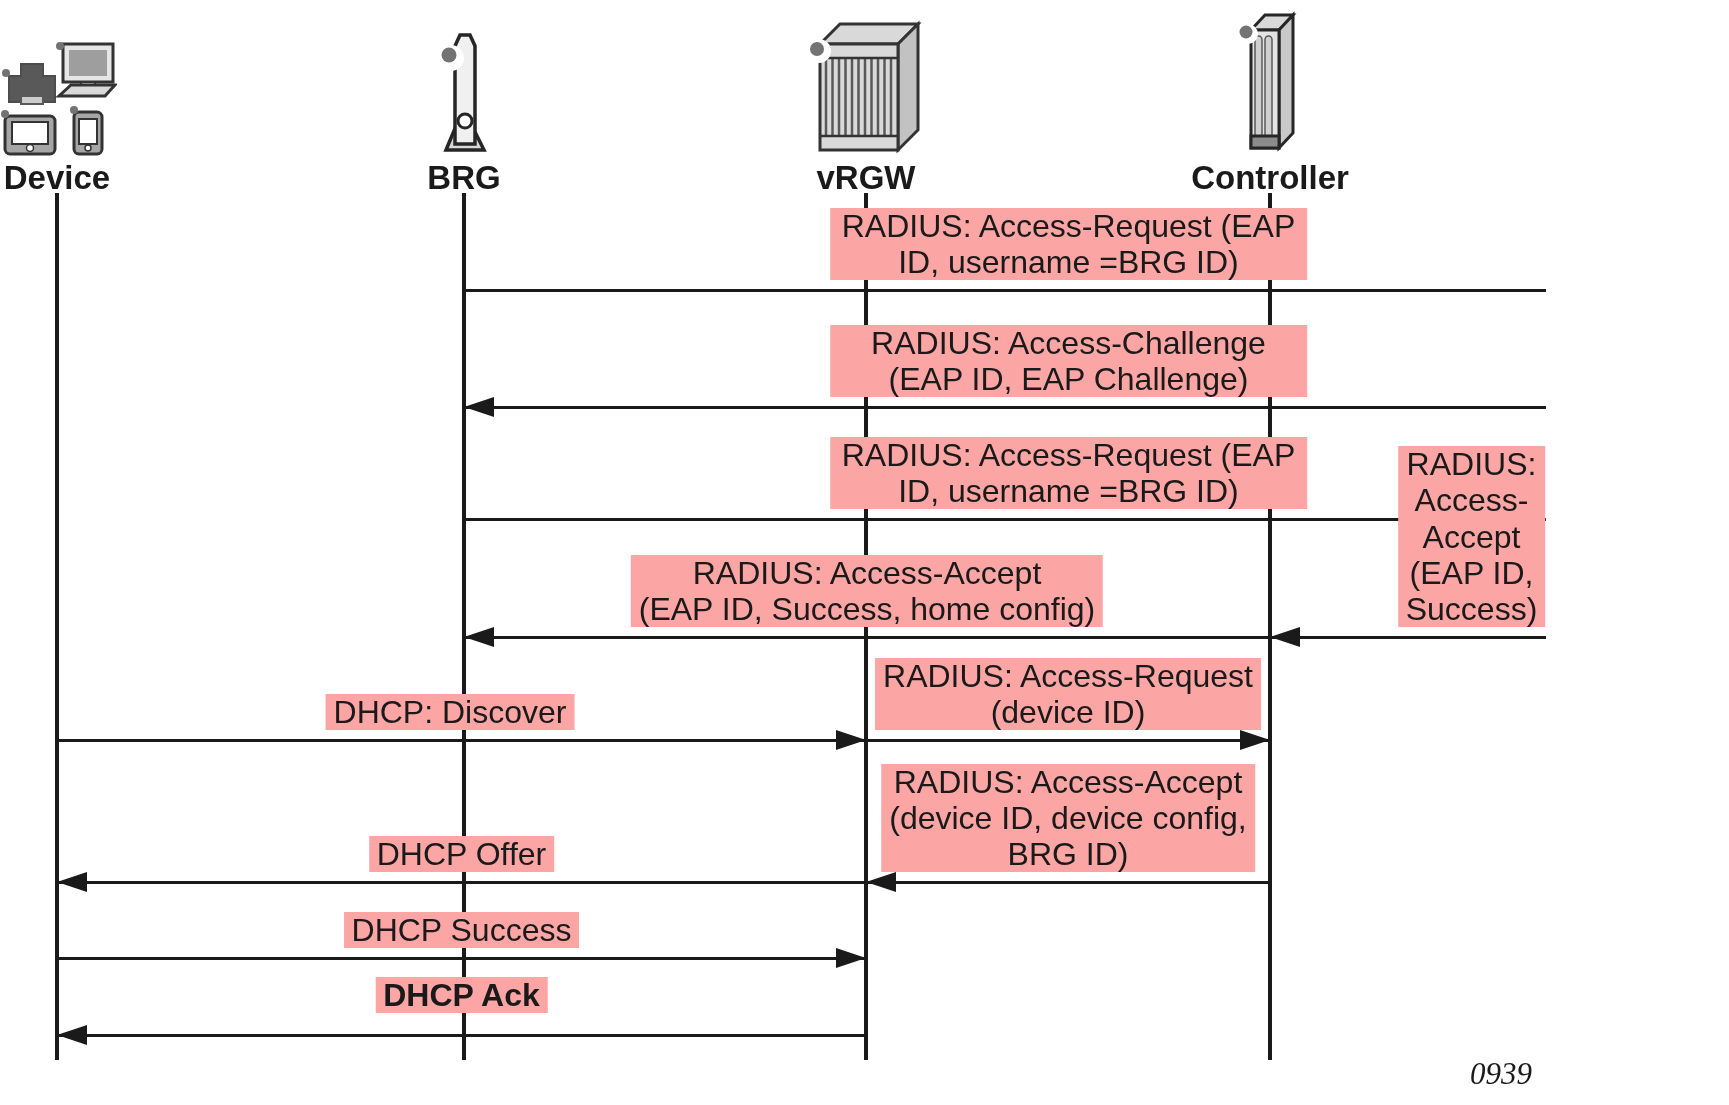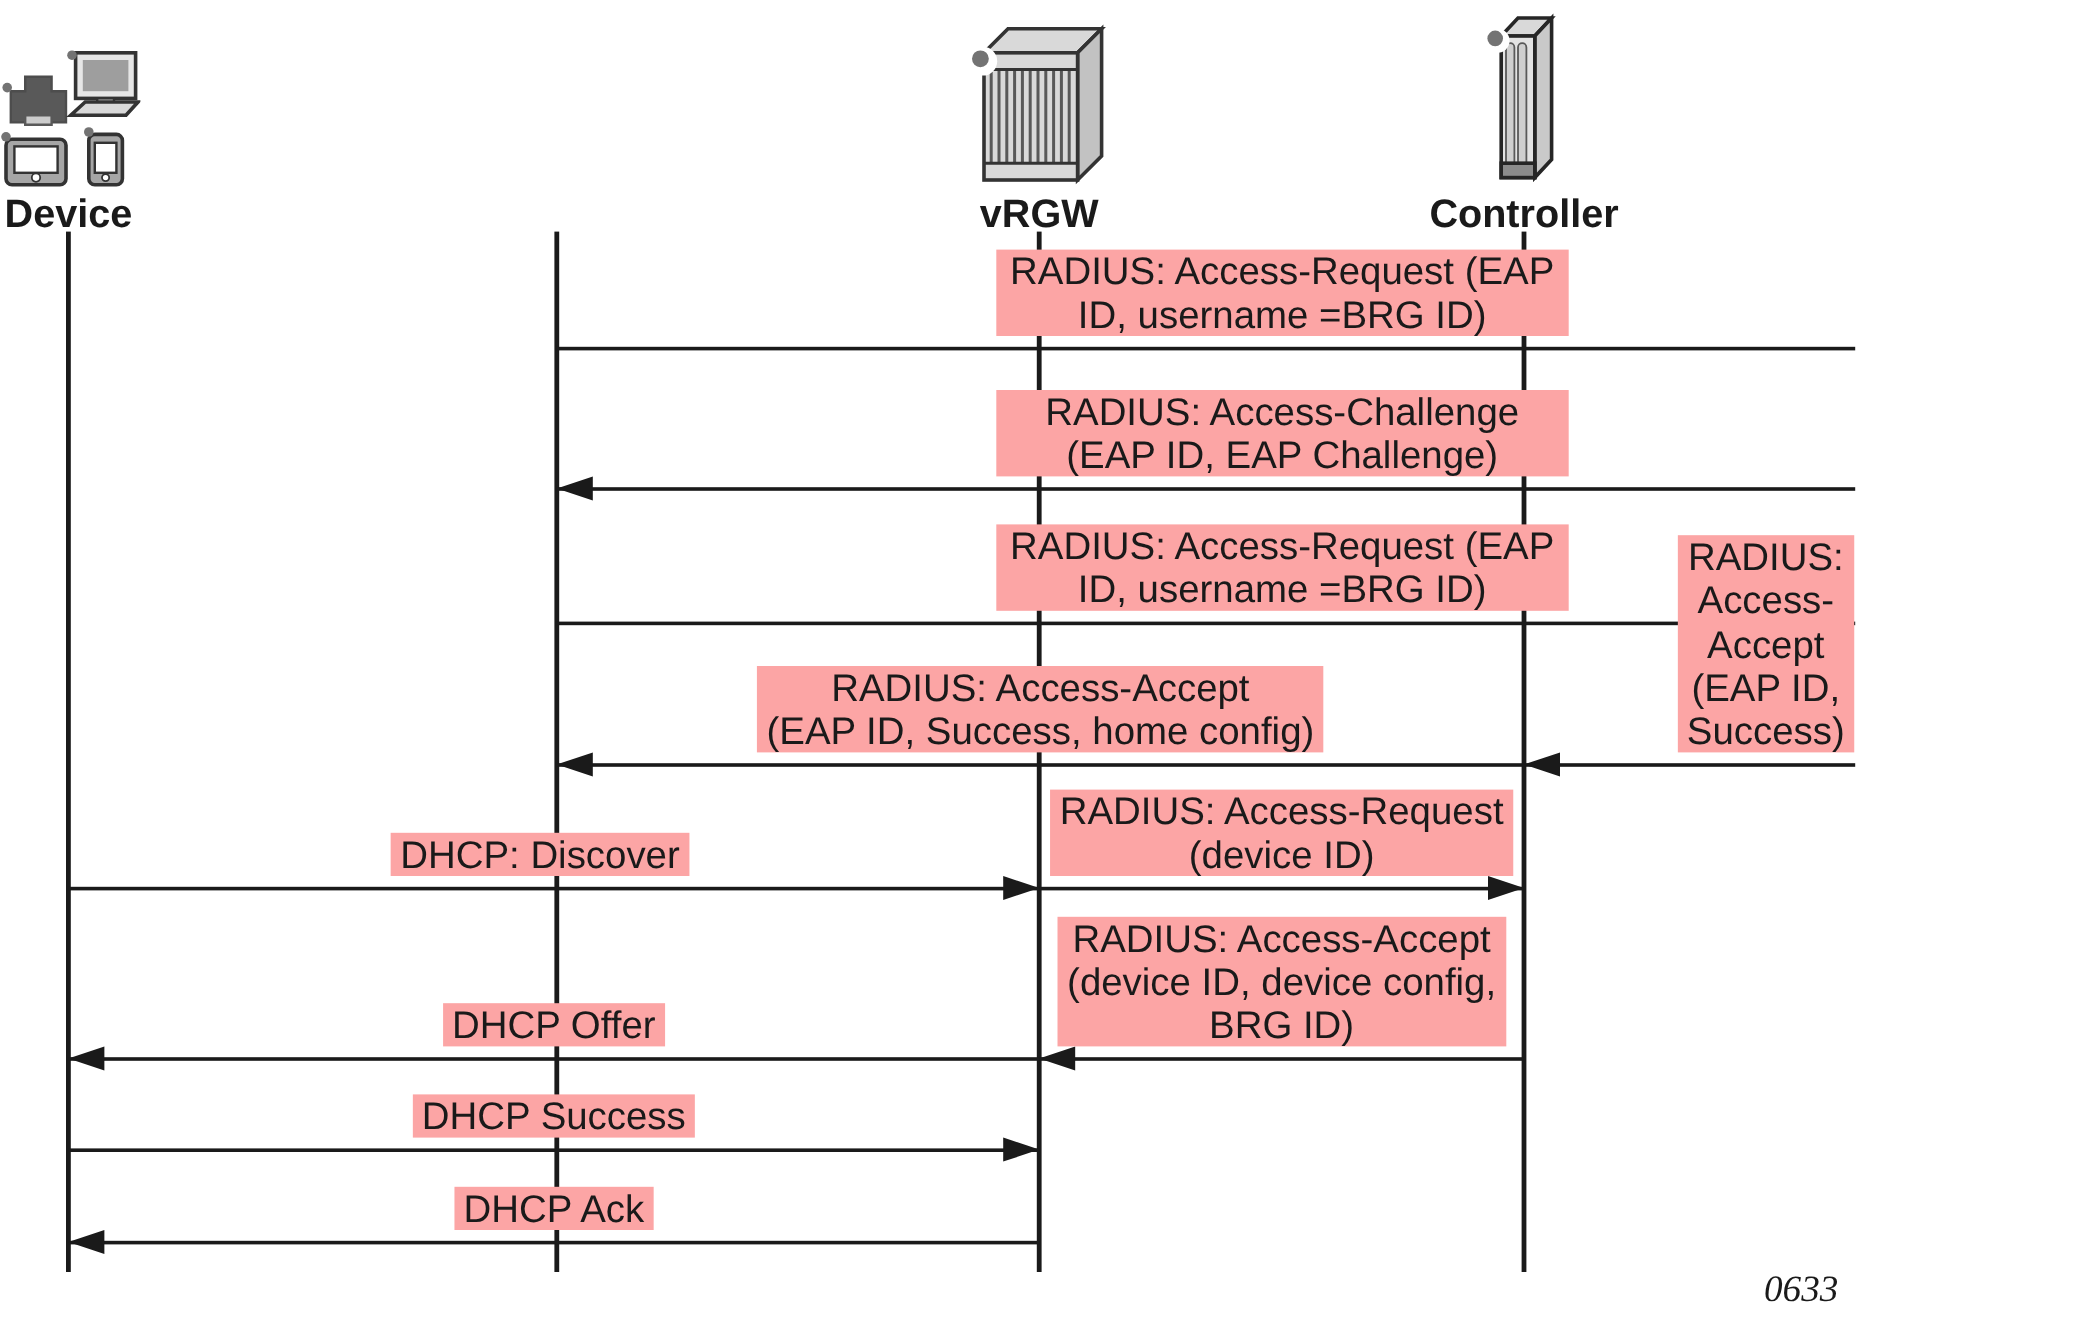--- a/index.html
+++ b/index.html
@@ -55,20 +55,32 @@
 
         <rect x="77" y="76" width="28" height="42" rx="5" fill="#a6a6a6" stroke="#333333" stroke-width="3"></rect>
         <rect x="82" y="83" width="18" height="25" fill="#ffffff" stroke="#333333" stroke-width="2"></rect>
         <circle cx="91" cy="112" r="3" fill="#ffffff" stroke="#333333" stroke-width="1.5"></circle>
         <circle cx="77" cy="74" r="4" fill="#737373"></circle>
       </svg>
     </div>
     <div class="actor-label">Device</div>
   </div>
 
+  <div class="actor" style="left:464px">
+    <div class="icon-box">
+      <svg width="92" height="130" viewBox="0 0 92 130">
+        <path d="M28 122 L38 98 L54 98 L66 122 Z" fill="#d9d9d9" stroke="#262626" stroke-width="3.5"></path>
+        <path d="M37 116 L37 18 L42 7 L52 7 L57 18 L57 116 Z" fill="#f0f0f0" stroke="#262626" stroke-width="3.5"></path>
+        <circle cx="47" cy="93" r="7" fill="#ffffff" stroke="#262626" stroke-width="3"></circle>
+        <circle cx="33" cy="30" r="13" fill="#ffffff"></circle>
+        <circle cx="31" cy="27" r="7.5" fill="#737373"></circle>
+      </svg>
+    </div>
+    <div class="actor-label">BRG</div>
+  </div>
 
   <div class="actor" style="left:1270px">
     <div class="icon-box">
       <svg width="66" height="150" viewBox="0 0 66 150">
         <polygon points="14,22 28,7 56,7 42,22" fill="#d9d9d9" stroke="#262626" stroke-width="3"></polygon>
         <polygon points="42,22 56,7 56,125 42,140" fill="#c9c9c9" stroke="#262626" stroke-width="3"></polygon>
         <rect x="14" y="22" width="28" height="118" fill="#e3e3e3" stroke="#262626" stroke-width="3"></rect>
         <rect x="18" y="28" width="7" height="102" rx="3.5" fill="#cfcfcf" stroke="#595959" stroke-width="1.5"></rect>
         <rect x="28" y="28" width="7" height="102" rx="3.5" fill="#cfcfcf" stroke="#595959" stroke-width="1.5"></rect>
         <rect x="14" y="128" width="28" height="12" fill="#8c8c8c" stroke="#262626" stroke-width="3"></rect>
@@ -159,17 +171,17 @@
       <div class="msg-line" style="left: 866px; top: 881px; width: 404px;"></div>
       <div class="msg-head left" style="top: 872px; left: 866px;"></div>
       <div class="msg-label" style="left: 1068px; bottom: 233px;">RADIUS: Access-Accept
 (device ID, device config,
 BRG ID)</div>
       <div class="msg-line" style="left: 57px; top: 957px; width: 809px;"></div>
       <div class="msg-head right" style="top: 948px; left: 836px;"></div>
       <div class="msg-label" style="left: 461.5px; bottom: 157px;">DHCP Success</div>
       <div class="msg-line" style="left: 57px; top: 1034px; width: 809px;"></div>
       <div class="msg-head left" style="top: 1025px; left: 57px;"></div>
-      <div class="msg-label" style="left: 461.5px; bottom: 80px;">DHCP Ack</div>
+      <div class="msg-label" style="left: 461.5px; bottom: 92px; font-weight: bold;">DHCP Ack</div>
     </div>
 
-  <div class="fig-label">0633</div>
+  <div class="fig-label">0939</div>
 </div>
 
 </body></html>

